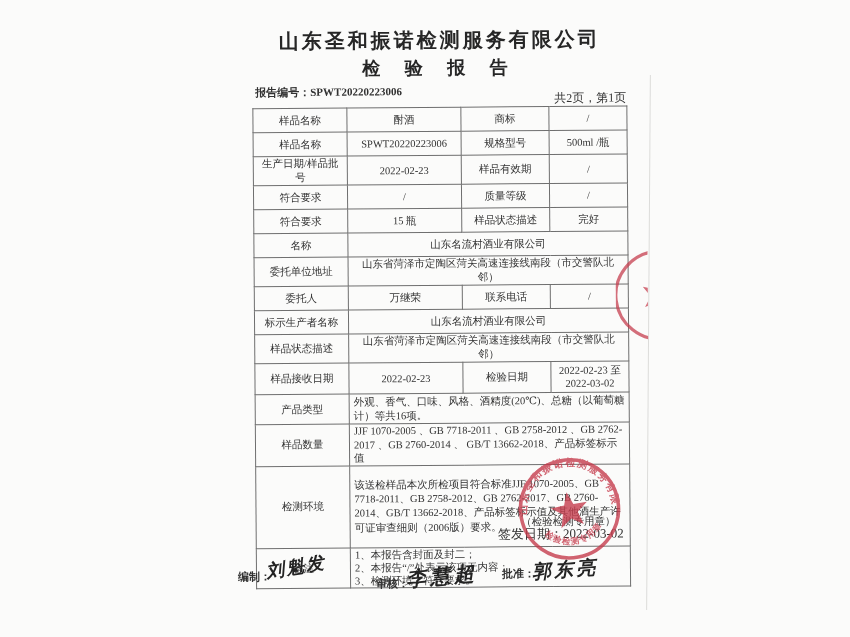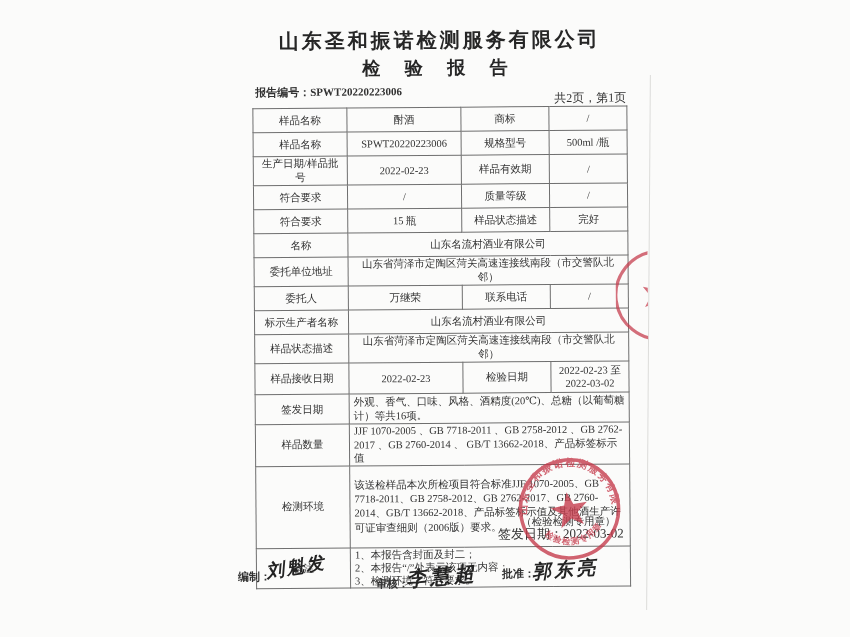--- a/index.html
+++ b/index.html
@@ -127,21 +127,21 @@
       <tr style="height:31px">
         <td class="lbl">样品接收日期</td>
         <td class="val">2022-02-23</td>
         <td class="lbl">检验日期</td>
         <td class="val two-line">
           <div>2022-02-23 至</div>
           <div>2022-03-02</div>
         </td>
       </tr>
       <tr style="height:30px">
-        <td class="lbl">签发日期</td>
+        <td class="lbl">产品类型</td>
         <td class="txt" colspan="3">外观、香气、口味、风格、酒精度(20℃)、总糖（以葡萄糖计）等共16项。</td>
       </tr>
       <tr style="height:28px">
         <td class="lbl">样品数量</td>
         <td class="txt" colspan="3">JJF 1070-2005 、GB 7718-2011 、GB 2758-2012 、GB 2762-2017 、GB 2760-2014 、 GB/T 13662-2018、产品标签标示值</td>
       </tr>
       <tr style="height:82px">
         <td class="lbl">检测环境</td>
         <td class="txt concl-cell" colspan="3">
           <p class="concl-text">该送检样品本次所检项目符合标准JJF 1070-2005、GB 7718-2011、GB 2758-2012、GB 2762-2017、GB 2760-2014、GB/T 13662-2018、产品标签标示值及其他酒生产许可证审查细则（2006版）要求。</p>

